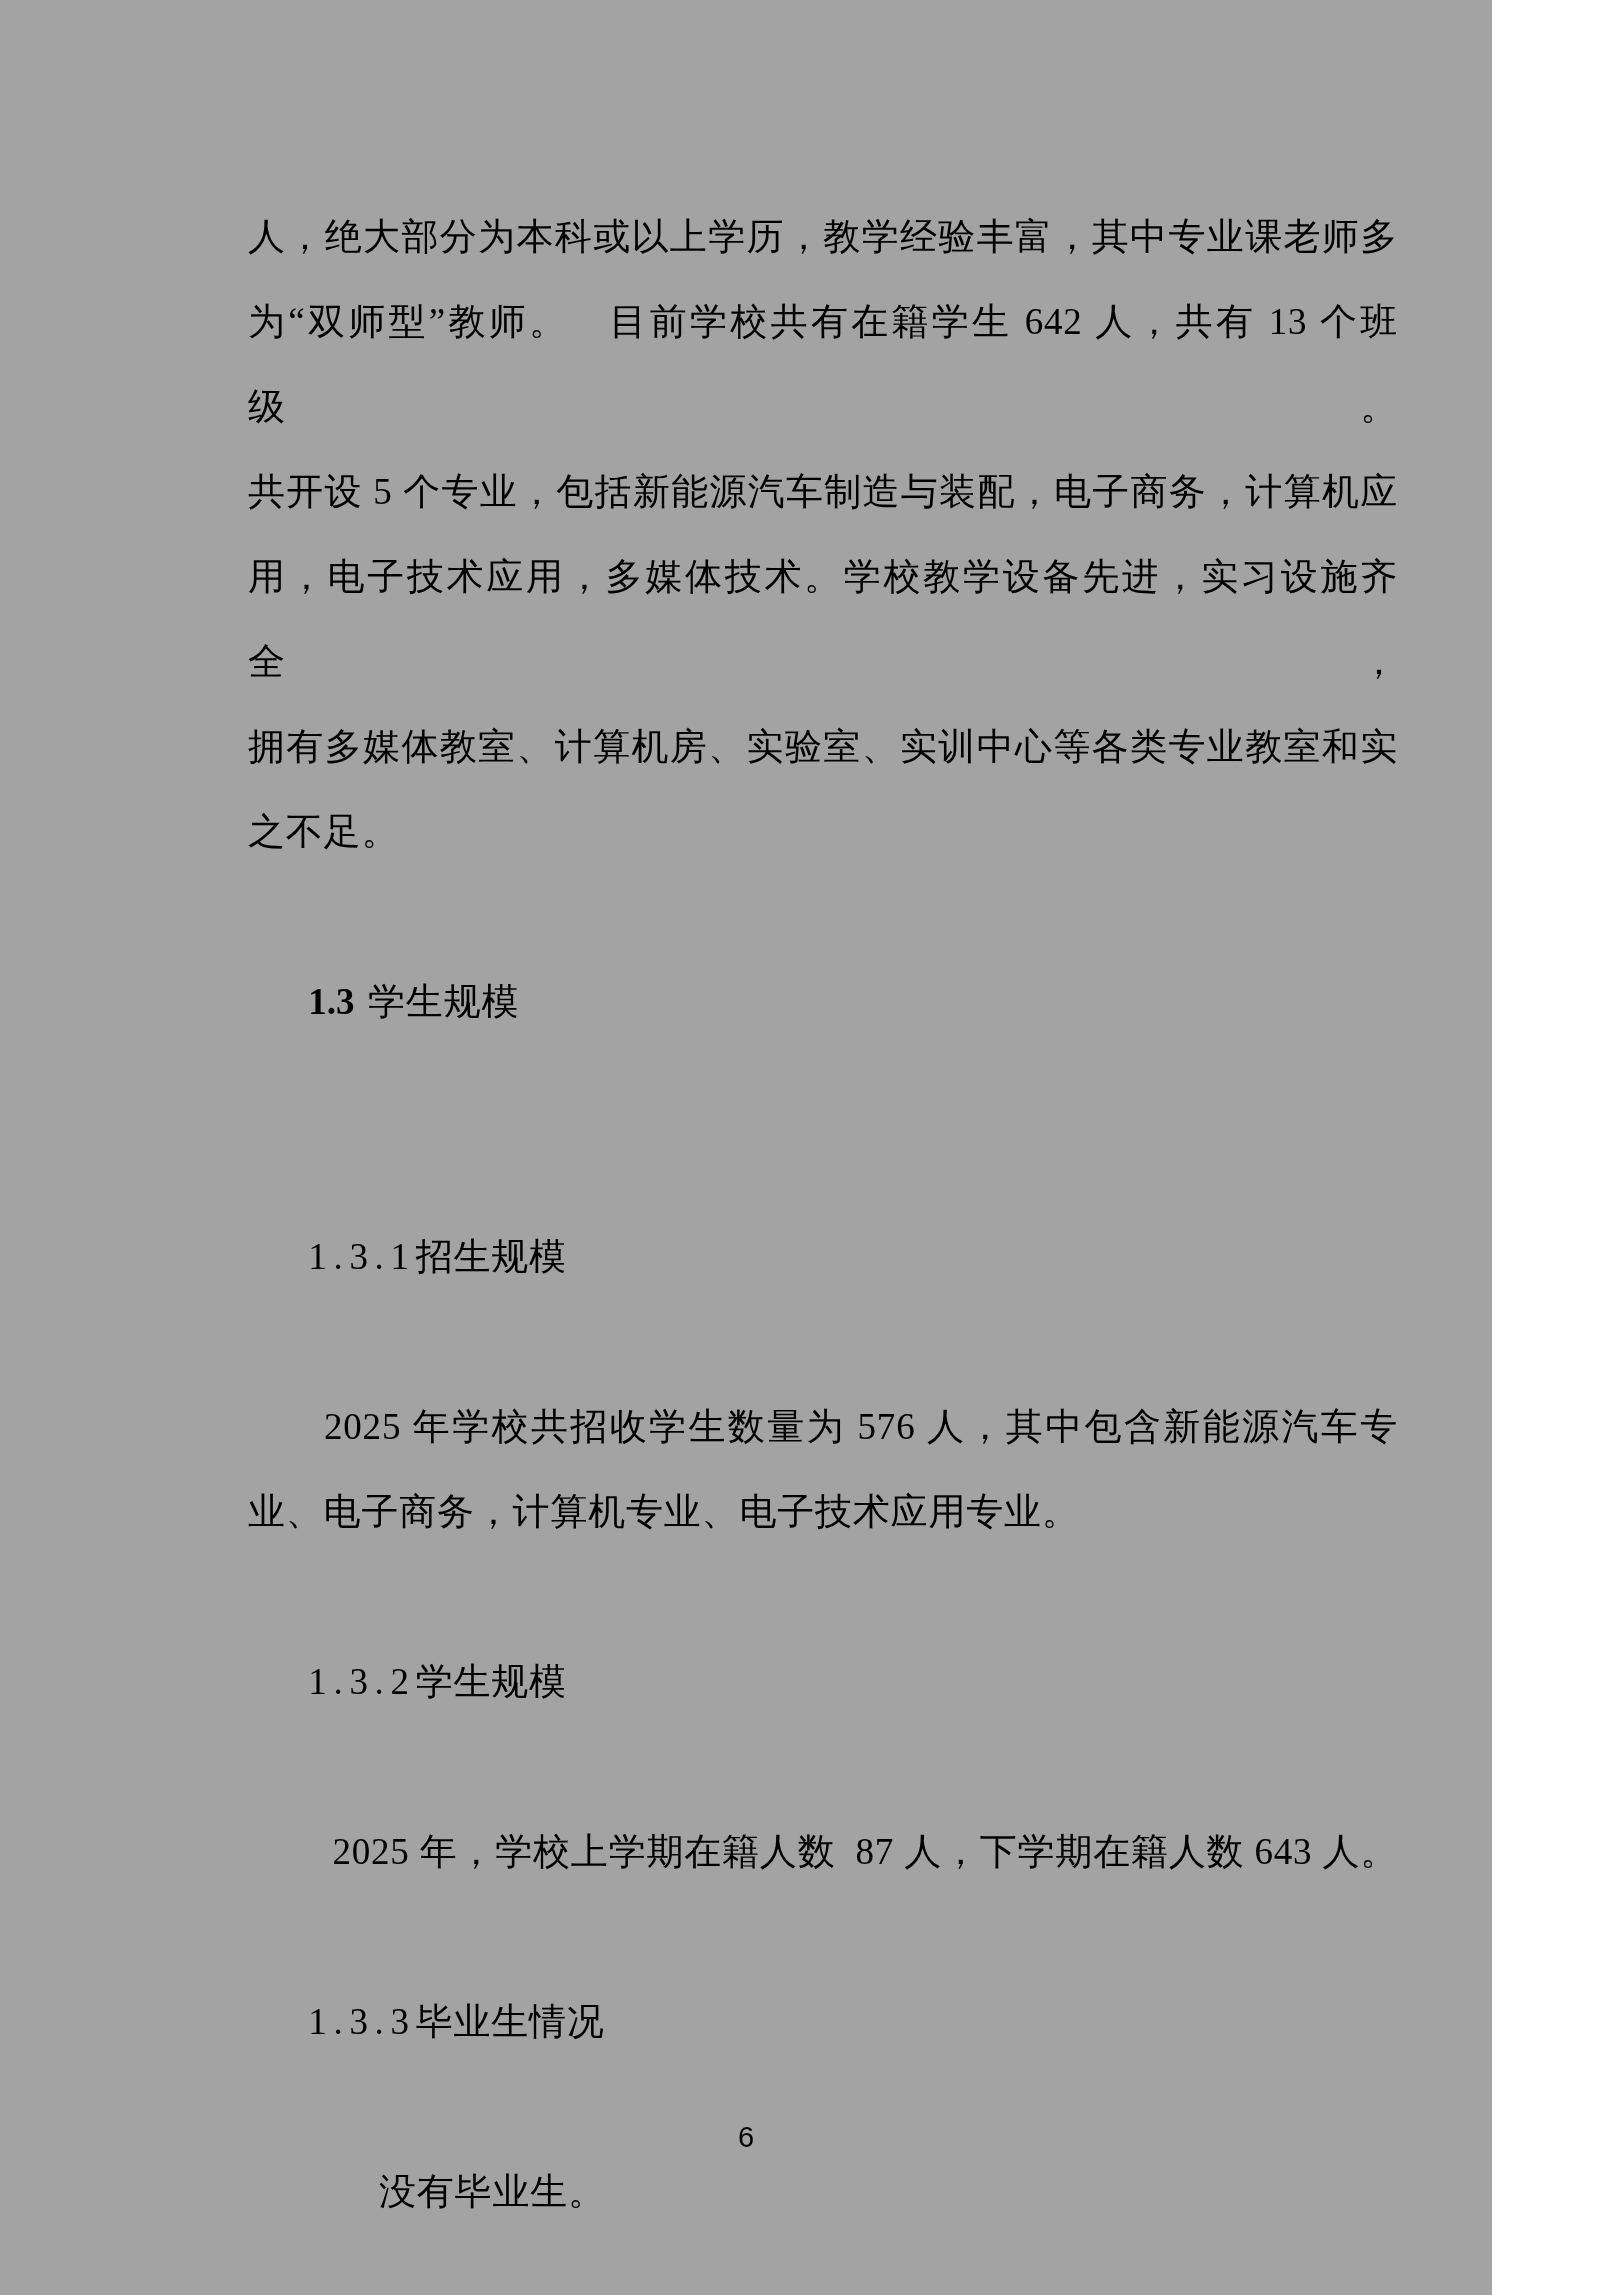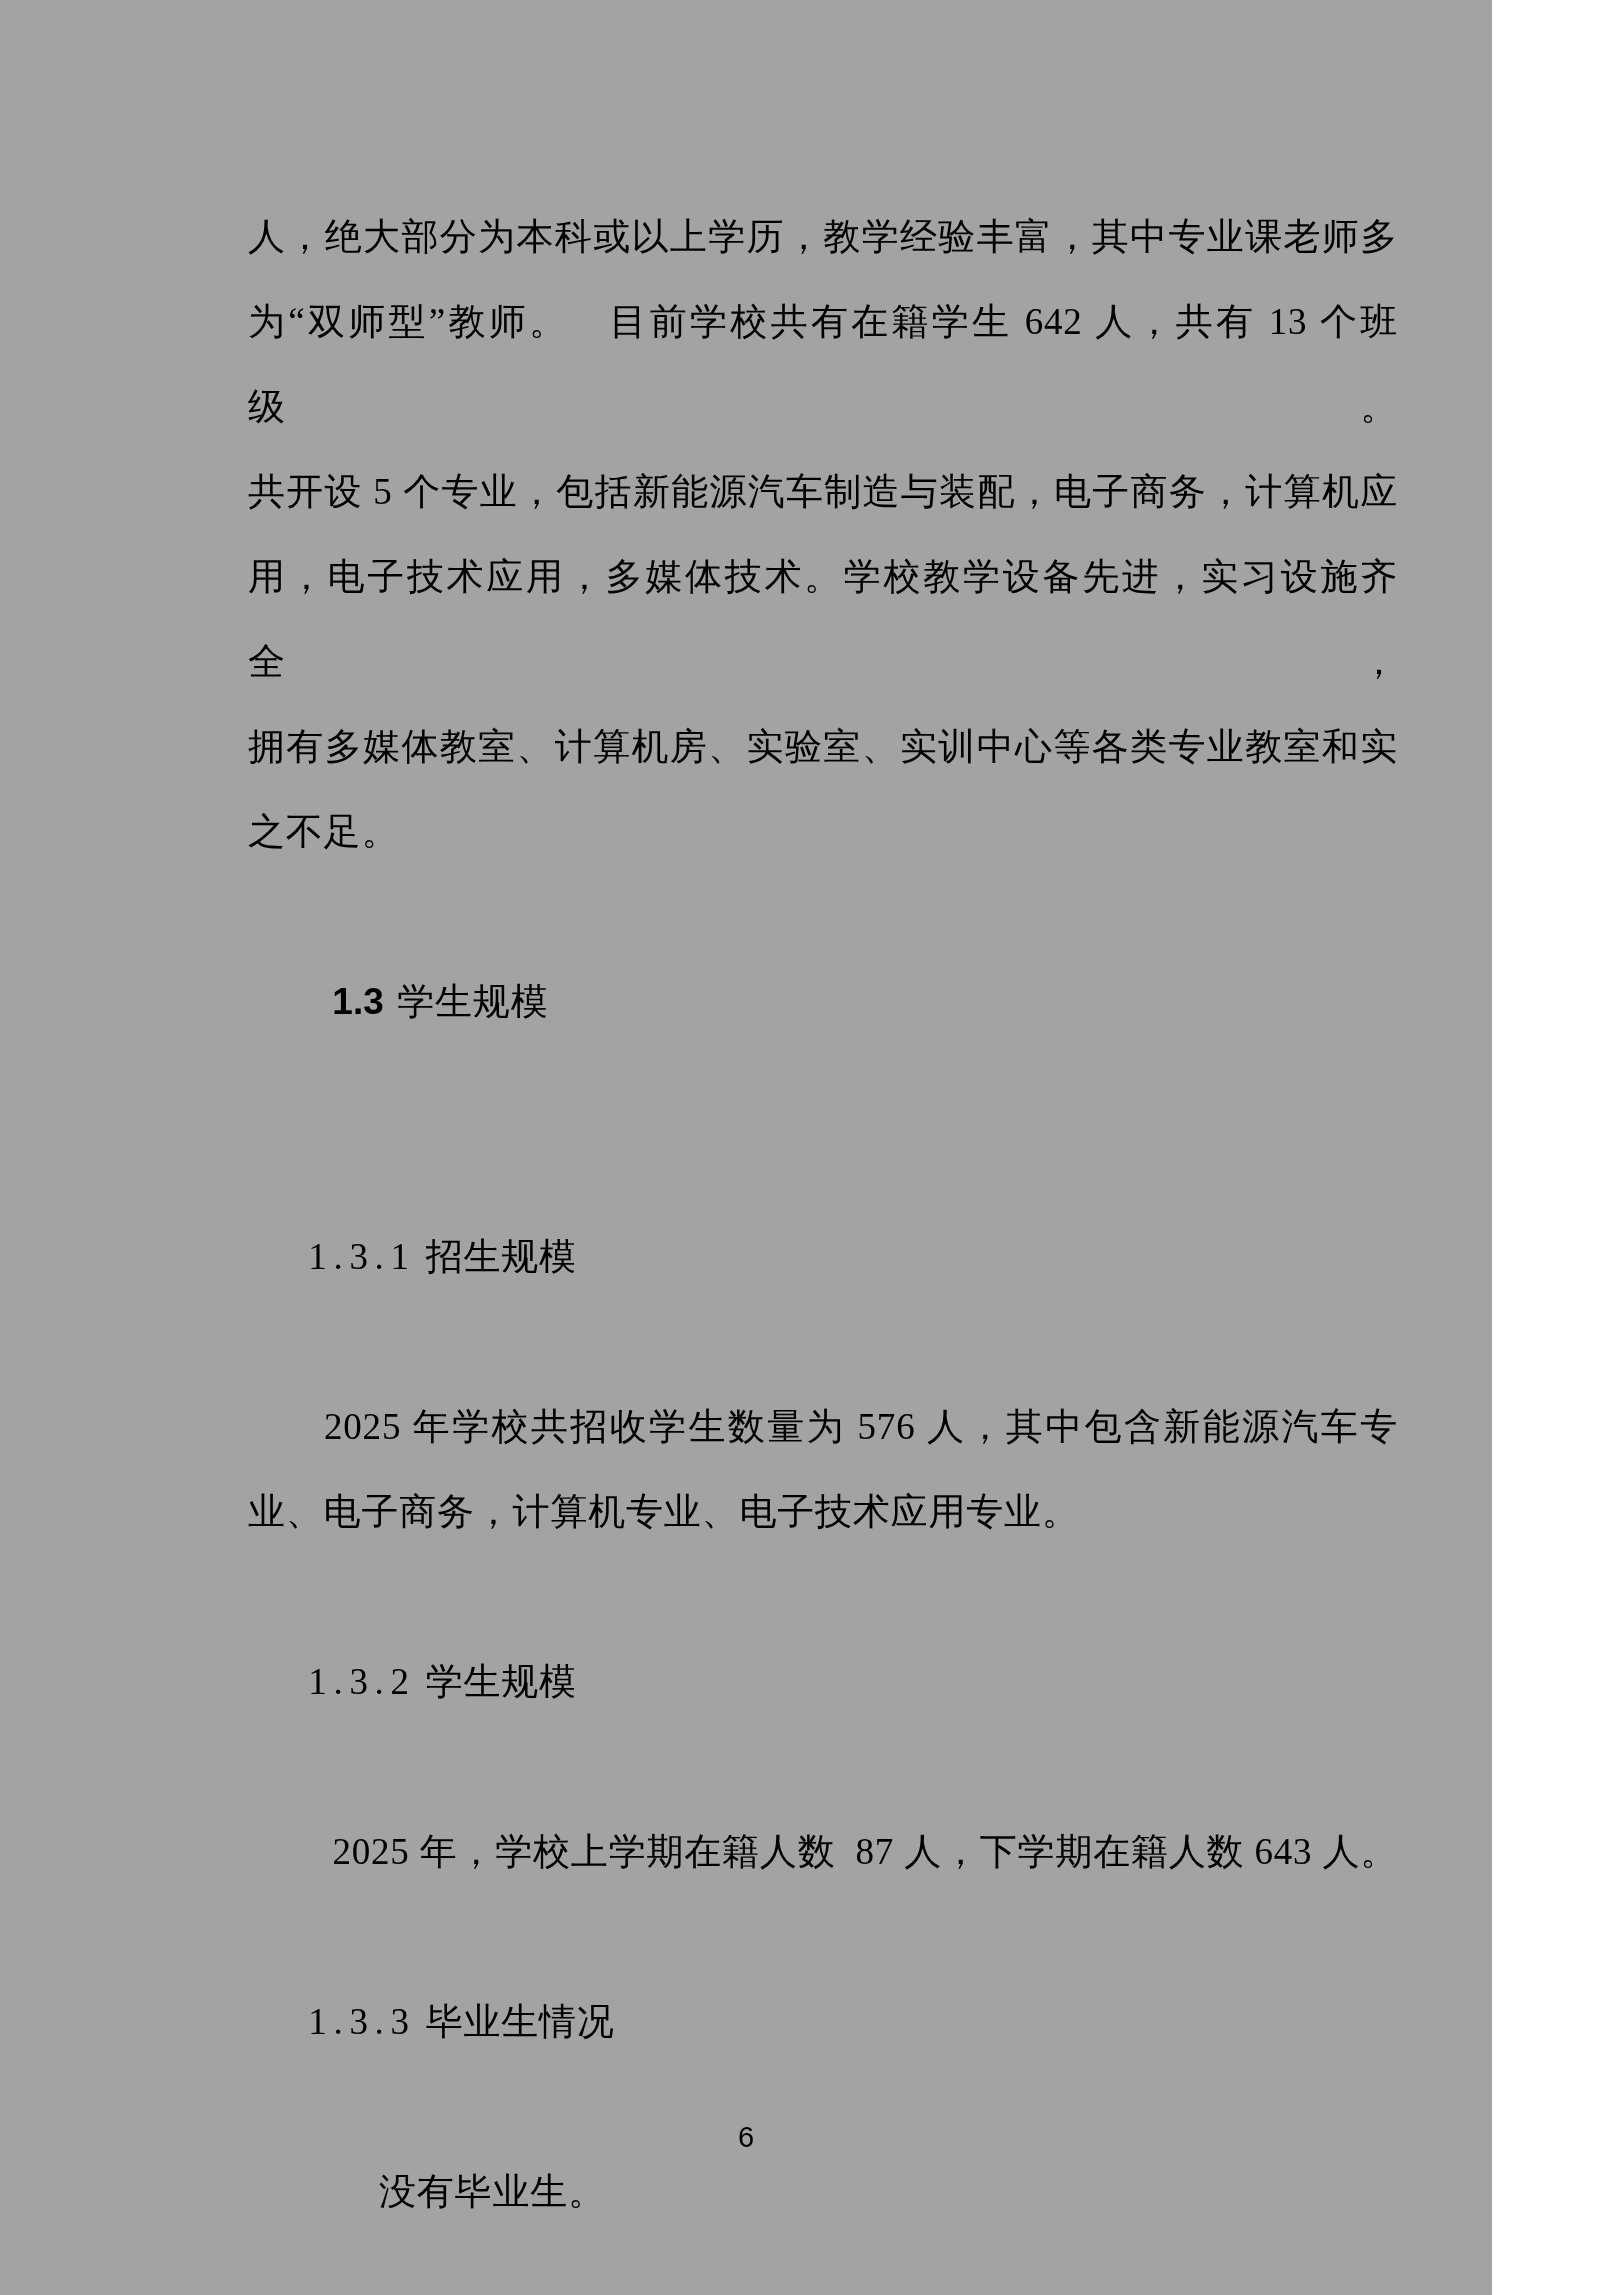--- a/index.html
+++ b/index.html
@@ -31,30 +31,29 @@
   
   .full {
     text-align: justify;
     text-align-last: justify;
   }
   .indent2   { text-indent: 76px; text-align: right; }
   .indent-dp { text-indent: 131px; }
 
   
   .num-sans {
-    font-family: Liberation Sans, sans-serif;
+    font-family: Liberation Serif, serif;
     font-weight: bold;
     letter-spacing: 0;
     margin-right: 13.5px;
-    margin-left: 24px;
   }
   
   .num-serif {
     letter-spacing: 0.18em;
-    margin-right: 10px;
+    margin-right: 0;
   }
 
   .pagenum {
     position: absolute;
     top: 2119px;
     left: 0;
     width: 100%;
     text-align: center;
     font-family: "Liberation Sans", sans-serif;
     font-size: 29px;

